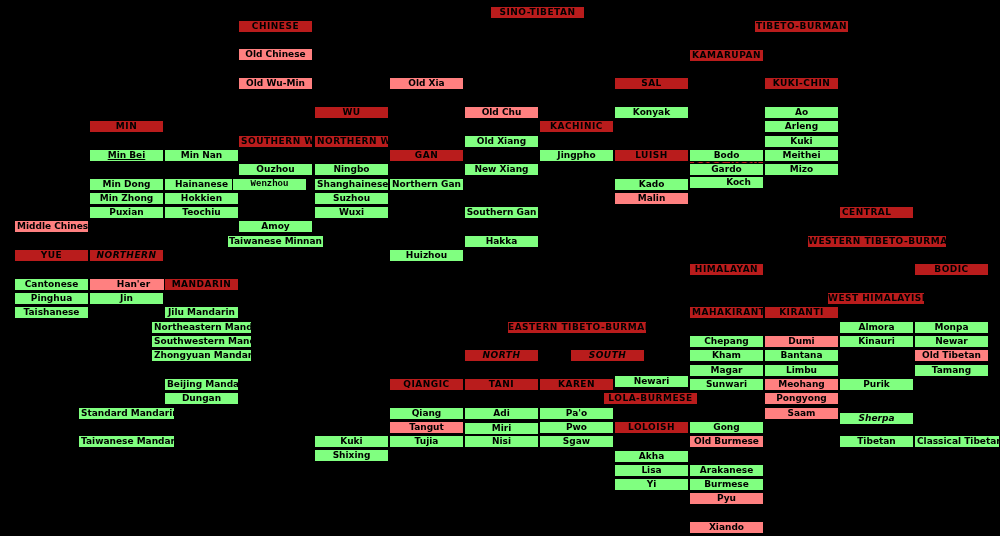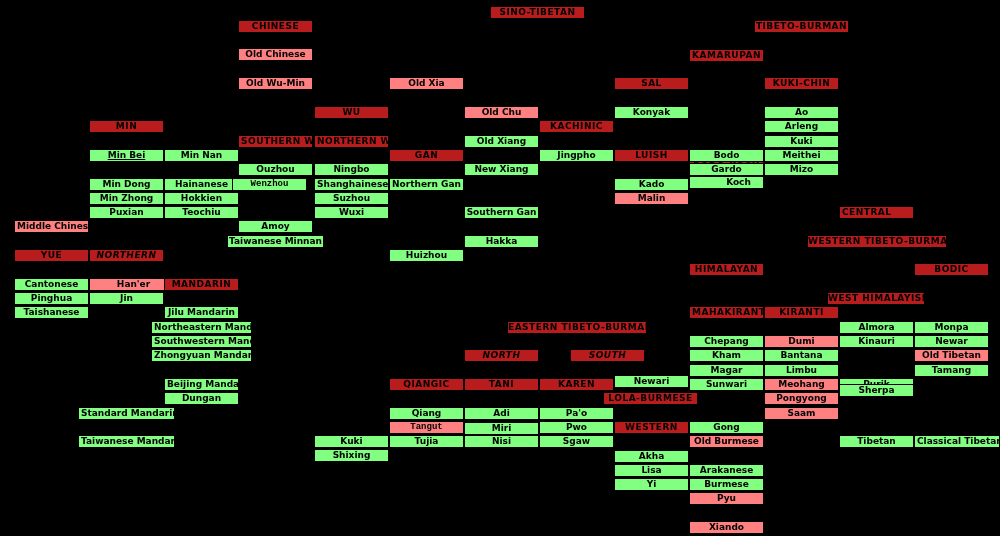--- a/index.html
+++ b/index.html
@@ -352,21 +352,21 @@
     </div>
     <div class="node n-green clip" style="left: 164px; top: 378px; width: 75px;">
       <span class="lbl">Beijing Mandarin</span>
     </div>
     <div class="node n-white" style="left: 603px; top: 392px; width: 95px;">
       <span class="lbl">LOLA-BURMESE</span>
     </div>
     <div class="node n-red" style="left: 764px; top: 392px; width: 75px;">
       <span class="lbl">Pongyong</span>
     </div>
-    <div class="node n-green" style="left: 839px; top: 384px; width: 75px;">
+    <div class="node n-green" style="left: 839px; top: 412px; width: 75px; font-style: italic;">
       <span class="lbl">Sherpa</span>
     </div>
     <div class="node n-green" style="left: 164px; top: 392px; width: 75px;">
       <span class="lbl">Dungan</span>
     </div>
     <div class="node n-green" style="left: 389px; top: 407px; width: 75px;">
       <span class="lbl">Qiang</span>
     </div>
     <div class="node n-green" style="left: 464px; top: 407px; width: 75px;">
       <span class="lbl">Adi</span>
@@ -376,31 +376,31 @@
     </div>
     <div class="node n-red" style="left: 764px; top: 407px; width: 75px;">
       <span class="lbl">Saam</span>
     </div>
     <div class="node n-green" style="left: 839px; top: 407px; width: 75px; margin-top: 28px;">
       <span class="lbl">Tibetan</span>
     </div>
     <div class="node n-green clip" style="left: 78px; top: 407px; width: 97px;">
       <span class="lbl">Standard Mandarin</span>
     </div>
-    <div class="node n-red" style="left: 389px; top: 421px; width: 75px; font-family: Liberation Mono, monospace;">
+    <div class="node n-red" style="left: 389px; top: 421px; width: 75px;">
       <span class="lbl">Tangut</span>
     </div>
     <div class="node n-green" style="left: 464px; top: 422px; width: 75px;">
       <span class="lbl">Miri</span>
     </div>
     <div class="node n-green" style="left: 539px; top: 421px; width: 75px;">
       <span class="lbl">Pwo</span>
     </div>
     <div class="node n-white" style="left: 614px; top: 421px; width: 75px;">
-      <span class="lbl">WESTERN</span>
+      <span class="lbl">LOLOISH</span>
     </div>
     <div class="node n-green" style="left: 689px; top: 421px; width: 75px;">
       <span class="lbl">Gong</span>
     </div>
     <div class="node n-green clip" style="left: 914px; top: 435px; width: 86px;">
       <span class="lbl">Classical Tibetan</span>
     </div>
     <div class="node n-green" style="left: 314px; top: 435px; width: 75px;">
       <span class="lbl">Kuki</span>
     </div>

